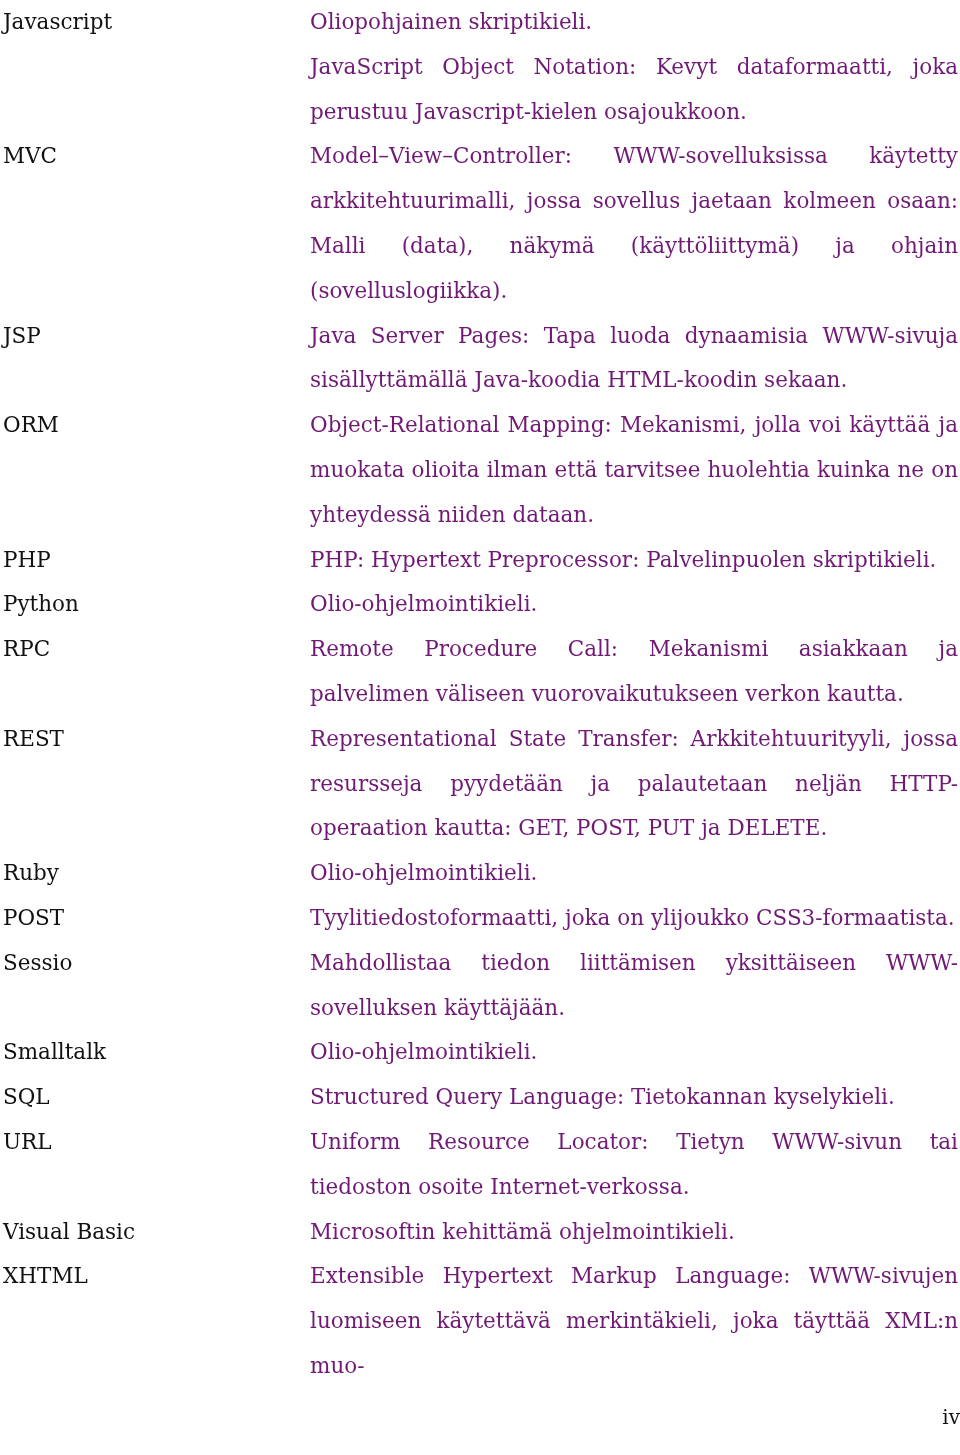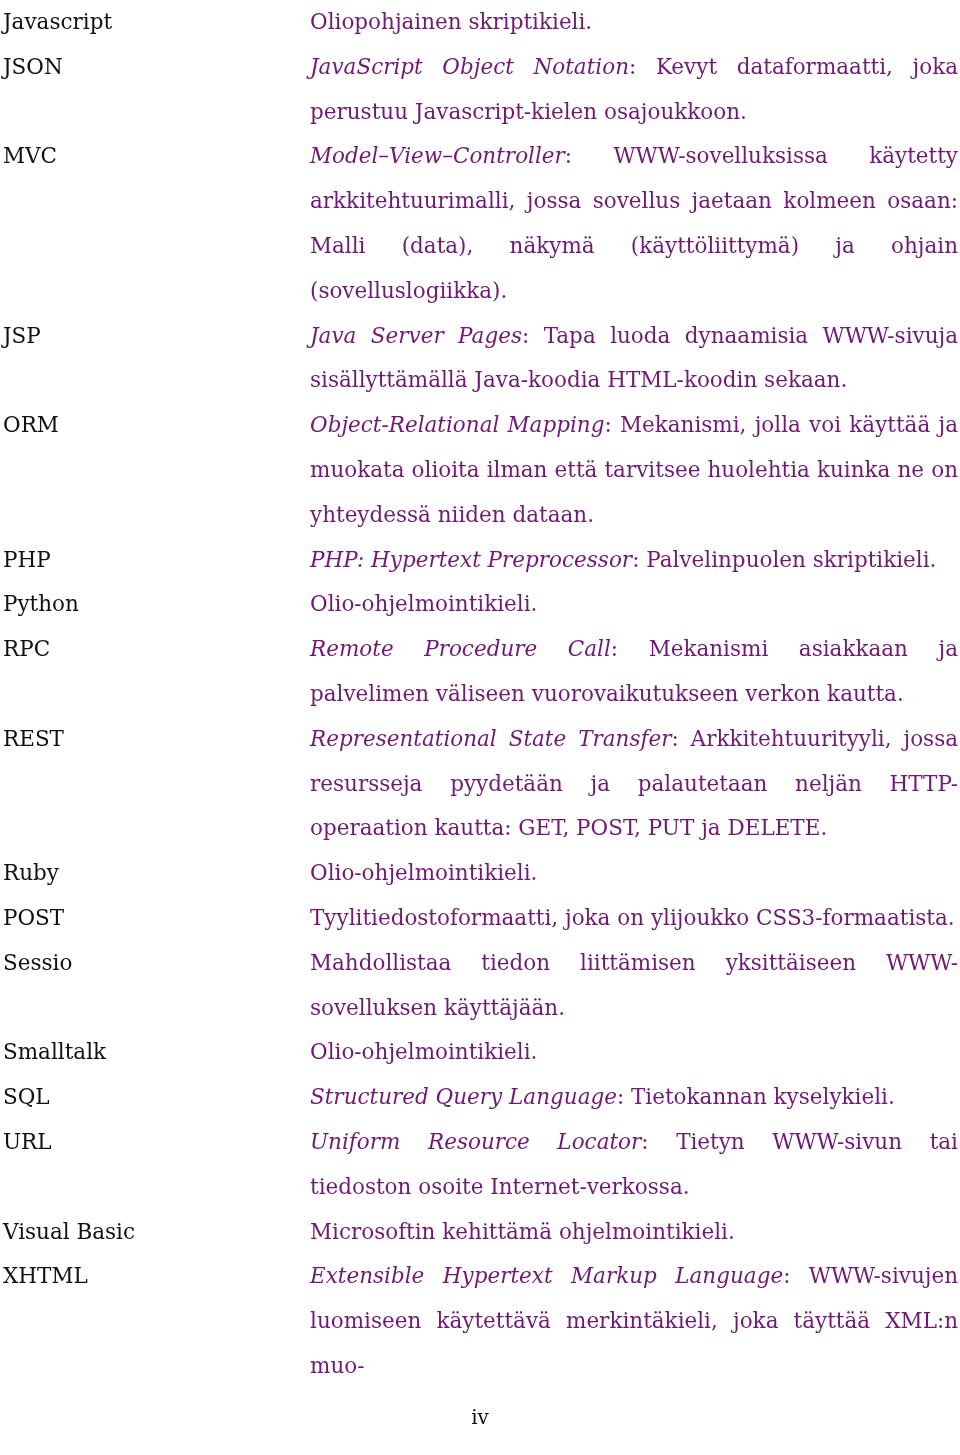--- a/index.html
+++ b/index.html
@@ -49,45 +49,43 @@
     font-family: "DejaVu Serif", "Liberation Serif", serif;
     font-size: 21.5px;
     line-height: 44.8px;
     text-align: justify;
     text-justify: inter-word;
     hyphens: auto;
     -webkit-hyphens: auto;
     color: #701a75;
   }
   .desc .en {
-    font-style: italic;
   }
   .folio {
     position: absolute;
     left: 0;
     bottom: 26px;
     width: 960px;
-    text-align: center;
+    text-align: right;
     font-family: "DejaVu Serif", "Liberation Serif", serif;
     font-size: 20px;
     color: #111111;
   }
 </style>
 </head>
 <body>
 
 <div class="page">
 
   <div class="glossary" id="glossary-list">
       <div class="entry">
         <div class="term">Javascript</div>
         <div class="desc"><span>Oliopohjainen skriptikieli.</span></div>
       </div>
       <div class="entry">
-        <div class="term">JSON</div>
         <div class="desc"><span class="en">JavaScript Object Notation</span><span>: Kevyt dataformaatti, joka perustuu Javascript-kielen osajoukkoon.</span></div>
       </div>
       <div class="entry">
         <div class="term">MVC</div>
         <div class="desc"><span class="en">Model–View–Controller</span><span>: WWW-sovelluksissa käytetty arkkitehtuurimalli, jossa sovellus jaetaan kolmeen osaan: Malli (data), näkymä (käyttöliittymä) ja ohjain (sovelluslogiikka).</span></div>
       </div>
       <div class="entry">
         <div class="term">JSP</div>
         <div class="desc"><span class="en">Java Server Pages</span><span>: Tapa luoda dynaamisia WWW-sivuja sisällyttämällä Java-koodia HTML-koodin sekaan.</span></div>
       </div>

